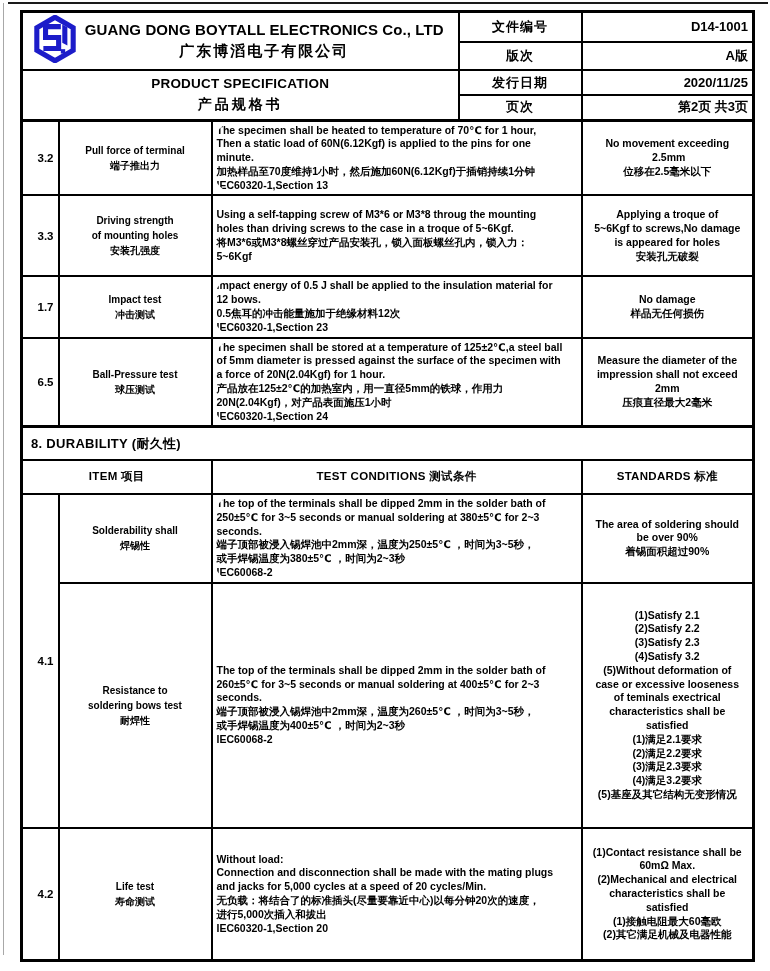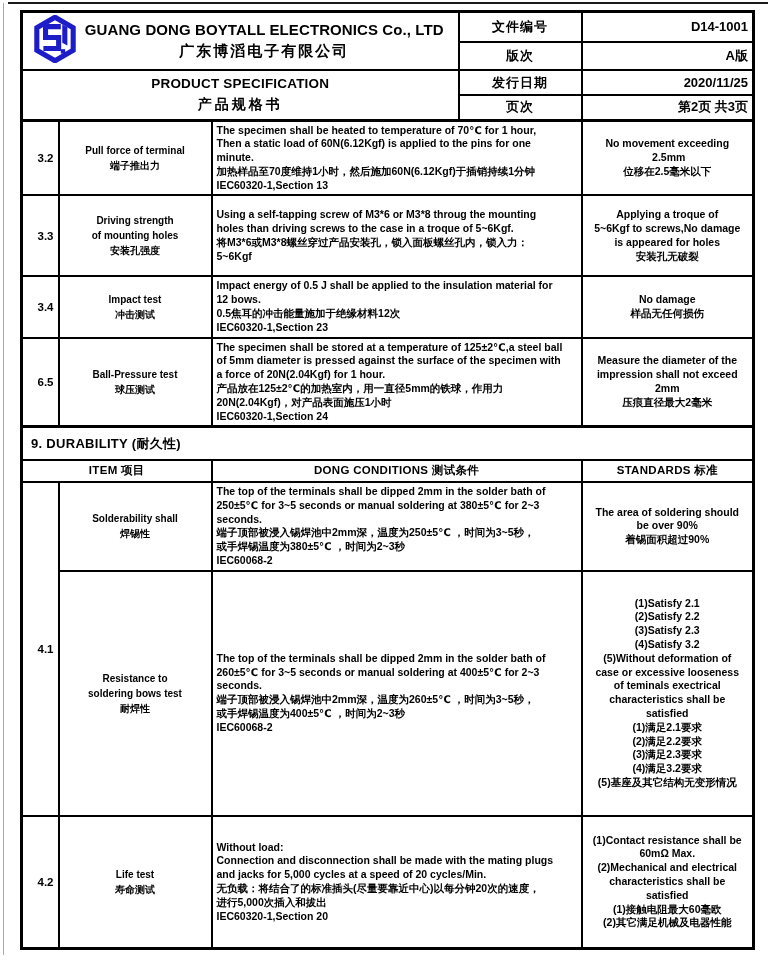--- a/index.html
+++ b/index.html
@@ -27,21 +27,21 @@
   .h-title{text-align:center;}
   .t-en{font-size:13.5px;letter-spacing:0.2px;}
   .t-cn{font-size:14px;margin-top:5px;letter-spacing:3px;}
   .h-label{text-align:center;font-size:13px;letter-spacing:1px;margin-left:32px;}
   .h-value{text-align:right;font-size:13px;}
 
   
   .spec{margin-top:-3px;}
   .c-no{text-align:right;vertical-align:middle;font-size:11.5px;}
   .c-item{text-align:center;vertical-align:middle;font-size:10px;line-height:15px;white-space:pre-wrap;}
-  .c-cond{text-align:left;vertical-align:middle;font-size:10.5px;line-height:13.8px;white-space:pre-wrap;padding:2px 4px;}
+  .c-cond{text-align:left;vertical-align:middle;font-size:10.5px;line-height:13.8px;white-space:pre-wrap;padding:2px 4px;border-radius:23px;}
   .c-std{text-align:center;vertical-align:middle;font-size:10.5px;line-height:13.8px;white-space:pre-wrap;padding:2px 4px;}
   .sec-title td{border-top:3px solid #000;text-align:left;font-size:13px;padding-left:8px;letter-spacing:0.3px;}
   .colhead td{text-align:center;vertical-align:middle;font-size:11.5px;letter-spacing:0.3px;}
 </style>
 </head>
 <body>
 
 <div class="top-rule"></div>
 <div class="left-rule"></div>
 
@@ -125,21 +125,21 @@
 holes than driving screws to the case in a troque of 5~6Kgf.
 将M3*6或M3*8螺丝穿过产品安装孔，锁入面板螺丝孔内，锁入力：
 5~6Kgf</td>
         <td class="c-std">Applying a troque of
 5~6Kgf to screws,No damage
 is appeared for holes
 安装孔无破裂</td>
       </tr>
 
       <tr style="height:56px">
-        <td class="c-no">3.4</td>
+        <td class="c-no">1.7</td>
         <td class="c-item">Impact test
 冲击测试</td>
         <td class="c-cond">Impact energy of 0.5 J shall be applied to the insulation material for
 12 bows.
 0.5焦耳的冲击能量施加于绝缘材料12次
 IEC60320-1,Section 23</td>
         <td class="c-std">No damage
 样品无任何损伤</td>
       </tr>
 
@@ -153,26 +153,26 @@
 产品放在125±2℃的加热室内，用一直径5mm的铁球，作用力
 20N(2.04Kgf)，对产品表面施压1小时
 IEC60320-1,Section 24</td>
         <td class="c-std">Measure the diameter of the
 impression shall not exceed
 2mm
 压痕直径最大2毫米</td>
       </tr>
 
       <tr class="sec-title" style="height:33px">
-        <td colspan="4">9. DURABILITY (耐久性)</td>
-      </tr>
-
-      <tr class="colhead" style="height:22px">
+        <td colspan="4">8. DURABILITY (耐久性)</td>
+      </tr>
+
+      <tr class="colhead" style="height:34px">
         <td colspan="2">ITEM 项目</td>
-        <td>DONG CONDITIONS 测试条件</td>
+        <td>TEST CONDITIONS 测试条件</td>
         <td>STANDARDS 标准</td>
       </tr>
 
       <tr style="height:78px">
         <td class="c-no" rowspan="2">4.1</td>
         <td class="c-item">Solderability shall
 焊锡性</td>
         <td class="c-cond">The top of the terminals shall be dipped 2mm in the solder bath of
 250±5℃ for 3~5 seconds or manual soldering at 380±5℃ for 2~3
 seconds.

